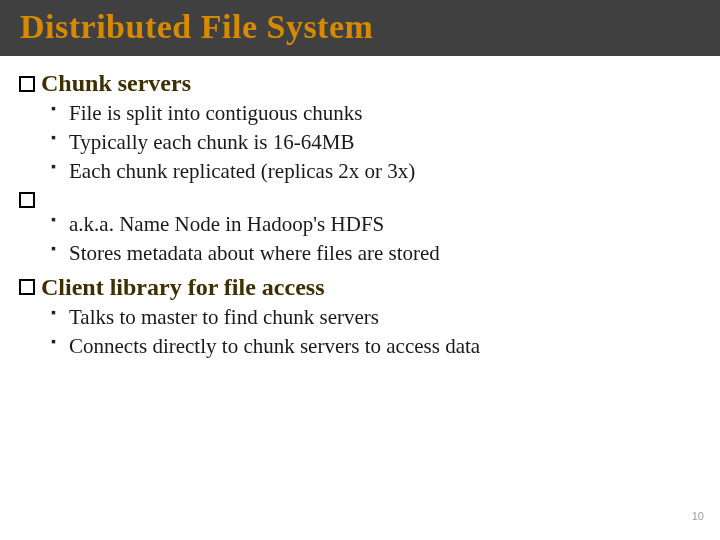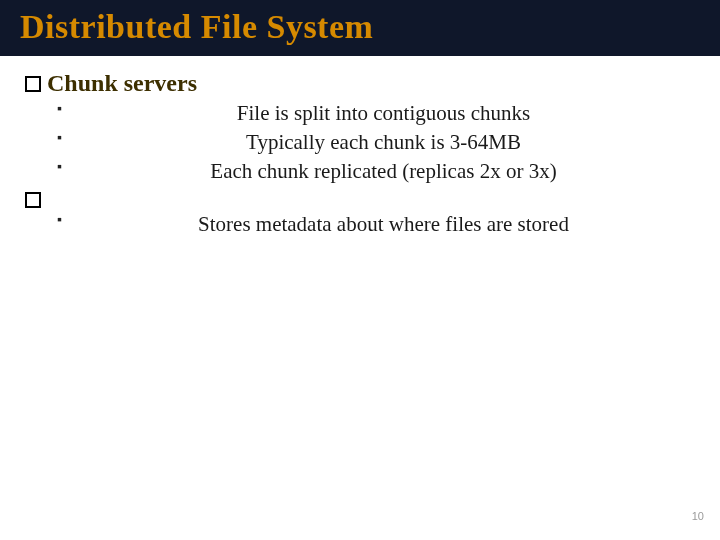--- a/index.html
+++ b/index.html
@@ -1,19 +1,19 @@
 <!DOCTYPE html>
 <html><head>
 <meta charset="utf-8">
 <style>
   * { margin: 0; padding: 0; box-sizing: border-box; }
   html, body { width: 720px; height: 540px; background: #fff; font-family: Georgia, 'Times New Roman', serif; overflow: hidden; }
-  .title-bar { background: #0f172a; padding: 8px 20px 10px 20px; }
+  .title-bar { background: #404040; padding: 8px 20px 10px 20px; }
   .title-bar h1 { color: #d68a00; font-weight: 700; font-size: 34px; letter-spacing: 0.5px; }
-  .content { padding: 14px 28px 0 25px; color: #1a1a1a; text-align: center; }
+  .content { padding: 14px 28px 0 19px; color: #1a1a1a; }
   .section { margin-bottom: 6px; }
   .section-head { display: flex; align-items: center; gap: 6px; margin-bottom: 2px; }
   .section-head .box { width: 16px; height: 16px; border: 2px solid #000; display: inline-block; flex: 0 0 auto; }
   .section-head .label { font-family: Georgia, serif; font-weight: 700; color: #3d2f00; font-size: 24px; }
   ul.items { list-style: none; padding-left: 32px; }
   ul.items li { position: relative; font-size: 21px; line-height: 1.38; padding-left: 18px; }
   ul.items li::before { content: "▪"; position: absolute; left: 0; top: 0; font-size: 14px; color: #222; }
   .page-num { position: absolute; right: 16px; bottom: 18px; font-size: 11px; color: #9a9a9a; font-family: Arial, sans-serif; }
 </style>
 </head>
@@ -25,30 +25,41 @@
 
 <div class="content">
 
   <div class="section">
     <div class="section-head">
       <span class="box"></span>
       <span class="label">Chunk servers</span>
     </div>
     <ul class="items">
       <li>File is split into contiguous chunks</li>
-      <li>Typically each chunk is 3-64MB</li>
+      <li>Typically each chunk is 16-64MB</li>
       <li>Each chunk replicated (replicas 2x or 3x)</li>
     </ul>
   </div>
 
   <div class="section">
     <div class="section-head">
       <span class="box"></span>
     </div>
     <ul class="items">
+      <li>a.k.a. Name Node in Hadoop's HDFS</li>
       <li>Stores metadata about where files are stored</li>
     </ul>
   </div>
 
+  <div class="section">
+    <div class="section-head">
+      <span class="box"></span>
+      <span class="label">Client library for file access</span>
+    </div>
+    <ul class="items">
+      <li>Talks to master to find chunk servers</li>
+      <li>Connects directly to chunk servers to access data</li>
+    </ul>
+  </div>
 
 </div>
 
 <div class="page-num">10</div>
 
 </body></html>

